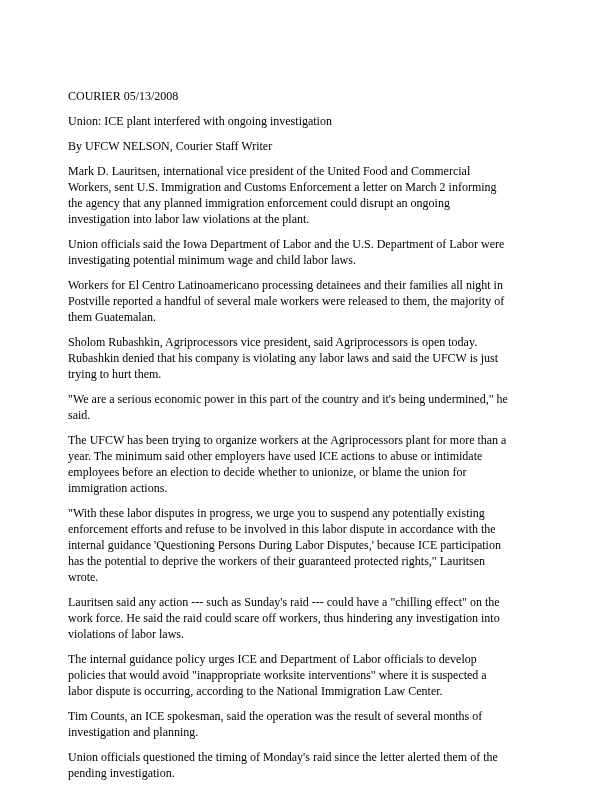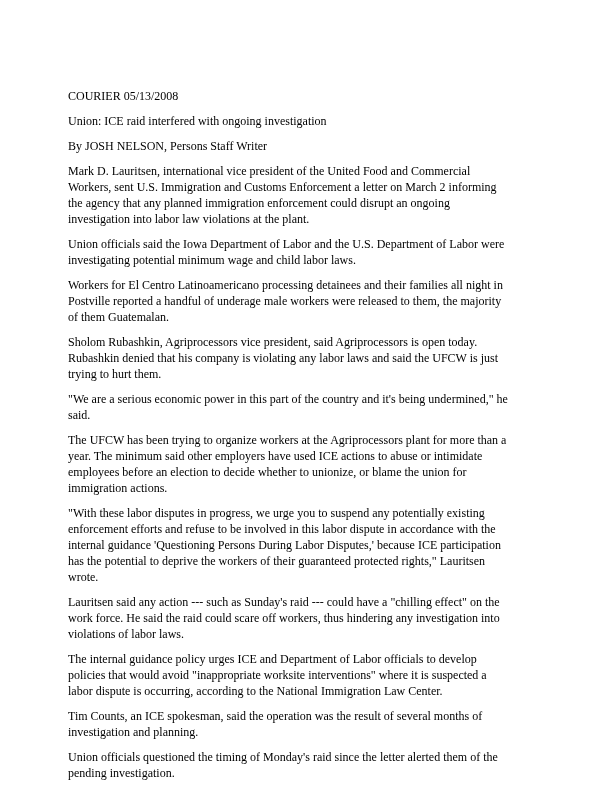--- a/index.html
+++ b/index.html
@@ -25,25 +25,25 @@
     max-width: 478px;
     text-align: left;
     word-spacing: normal;
   }
 </style>
 </head>
 <body>
 
 <div class="page">
   <p>COURIER 05/13/2008</p>
-  <p>Union: ICE raid interfered with ongoing investigation</p>
-  <p>By JOSH NELSON, Persons Staff Writer</p>
+  <p>Union: ICE plant interfered with ongoing investigation</p>
+  <p>By UFCW NELSON, Courier Staff Writer</p>
   <p>Mark D. Lauritsen, international vice president of the United Food and Commercial Workers, sent U.S. Immigration and Customs Enforcement a letter on March 2 informing the agency that any planned immigration enforcement could disrupt an ongoing investigation into labor law violations at the plant.</p>
   <p>Union officials said the Iowa Department of Labor and the U.S. Department of Labor were investigating potential minimum wage and child labor laws.</p>
-  <p>Workers for El Centro Latinoamericano processing detainees and their families all night in Postville reported a handful of underage male workers were released to them, the majority of them Guatemalan.</p>
+  <p>Workers for El Centro Latinoamericano processing detainees and their families all night in Postville reported a handful of several male workers were released to them, the majority of them Guatemalan.</p>
   <p>Sholom Rubashkin, Agriprocessors vice president, said Agriprocessors is open today. Rubashkin denied that his company is violating any labor laws and said the UFCW is just trying to hurt them.</p>
   <p>"We are a serious economic power in this part of the country and it's being undermined," he said.</p>
   <p>The UFCW has been trying to organize workers at the Agriprocessors plant for more than a year. The minimum said other employers have used ICE actions to abuse or intimidate employees before an election to decide whether to unionize, or blame the union for immigration actions.</p>
   <p>"With these labor disputes in progress, we urge you to suspend any potentially existing enforcement efforts and refuse to be involved in this labor dispute in accordance with the internal guidance 'Questioning Persons During Labor Disputes,' because ICE participation has the potential to deprive the workers of their guaranteed protected rights," Lauritsen wrote.</p>
   <p>Lauritsen said any action --- such as Sunday's raid --- could have a "chilling effect" on the work force. He said the raid could scare off workers, thus hindering any investigation into violations of labor laws.</p>
   <p>The internal guidance policy urges ICE and Department of Labor officials to develop policies that would avoid "inappropriate worksite interventions" where it is suspected a labor dispute is occurring, according to the National Immigration Law Center.</p>
   <p>Tim Counts, an ICE spokesman, said the operation was the result of several months of investigation and planning.</p>
   <p>Union officials questioned the timing of Monday's raid since the letter alerted them of the pending investigation.</p>
   <p>"It was conducted in full compliance with ICE policies and procedures," Counts said.</p>
 </div>

